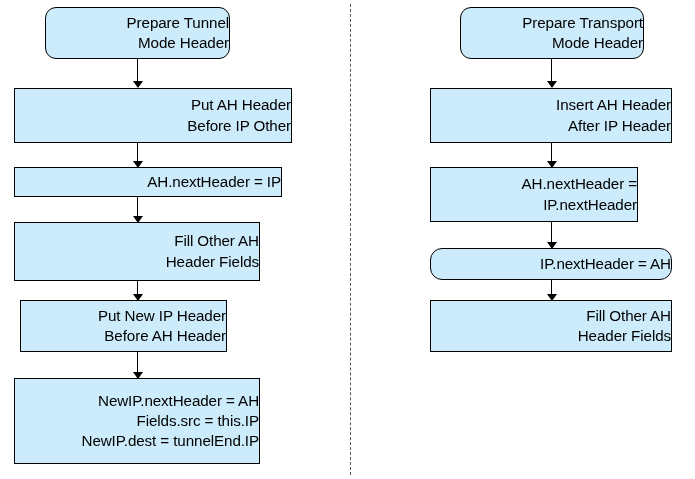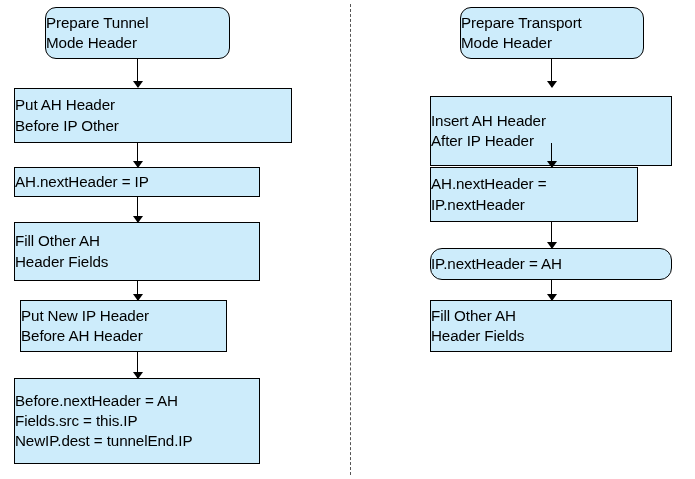--- a/index.html
+++ b/index.html
@@ -29,21 +29,21 @@
     position: absolute;
     box-sizing: border-box;
     background: #cdecfb;
     border: 1.6px solid #000000;
     color: #000000;
     font-size: 15.2px;
     line-height: 1.33;
     text-align: center;
     display: flex;
     flex-direction: column;
-    align-items: flex-start;
+    align-items: flex-end;
     justify-content: center;
     letter-spacing: -0.1px;
   }
   .node.round {
     border-radius: 11px;
   }
   .node .ln {
     display: block;
     white-space: nowrap;
   }
@@ -88,21 +88,21 @@
   <div class="node" style="left:14px; top:88px; width:278px; height:55px;">
     <span class="ln">Put AH Header</span>
     <span class="ln">Before IP Other</span>
   </div>
 
   <div class="arrow" style="left:137px; top:143px; height:24px;">
     <span class="shaft"></span>
     <span class="head"></span>
   </div>
 
-  <div class="node" style="left:14px; top:167px; width:246px; height:30px;">
+  <div class="node" style="left:14px; top:167px; width:268px; height:30px;">
     <span class="ln">AH.nextHeader = IP</span>
   </div>
 
   <div class="arrow" style="left:137px; top:197px; height:25px;">
     <span class="shaft"></span>
     <span class="head"></span>
   </div>
 
   <div class="node" style="left:14px; top:222px; width:246px; height:59px;">
     <span class="ln">Fill Other AH</span>
@@ -118,38 +118,38 @@
     <span class="ln">Put New IP Header</span>
     <span class="ln">Before AH Header</span>
   </div>
 
   <div class="arrow" style="left:137px; top:352px; height:26px;">
     <span class="shaft"></span>
     <span class="head"></span>
   </div>
 
   <div class="node" style="left:14px; top:378px; width:246px; height:86px;">
-    <span class="ln">Before.nextHeader = AH</span>
+    <span class="ln">NewIP.nextHeader = AH</span>
     <span class="ln">Fields.src = this.IP</span>
     <span class="ln">NewIP.dest = tunnelEnd.IP</span>
   </div>
 
   <div class="divider"></div>
 
   <div class="node round" style="left:460px; top:7px; width:184px; height:52px;">
     <span class="ln">Prepare Transport</span>
     <span class="ln">Mode Header</span>
   </div>
 
   <div class="arrow" style="left:551px; top:59px; height:28px;">
     <span class="shaft"></span>
     <span class="head"></span>
   </div>
 
-  <div class="node" style="left:430px; top:96px; width:242px; height:70px;">
+  <div class="node" style="left:430px; top:88px; width:242px; height:55px;">
     <span class="ln">Insert AH Header</span>
     <span class="ln">After IP Header</span>
   </div>
 
   <div class="arrow" style="left:551px; top:143px; height:24px;">
     <span class="shaft"></span>
     <span class="head"></span>
   </div>
 
   <div class="node" style="left:430px; top:167px; width:208px; height:55px;">

